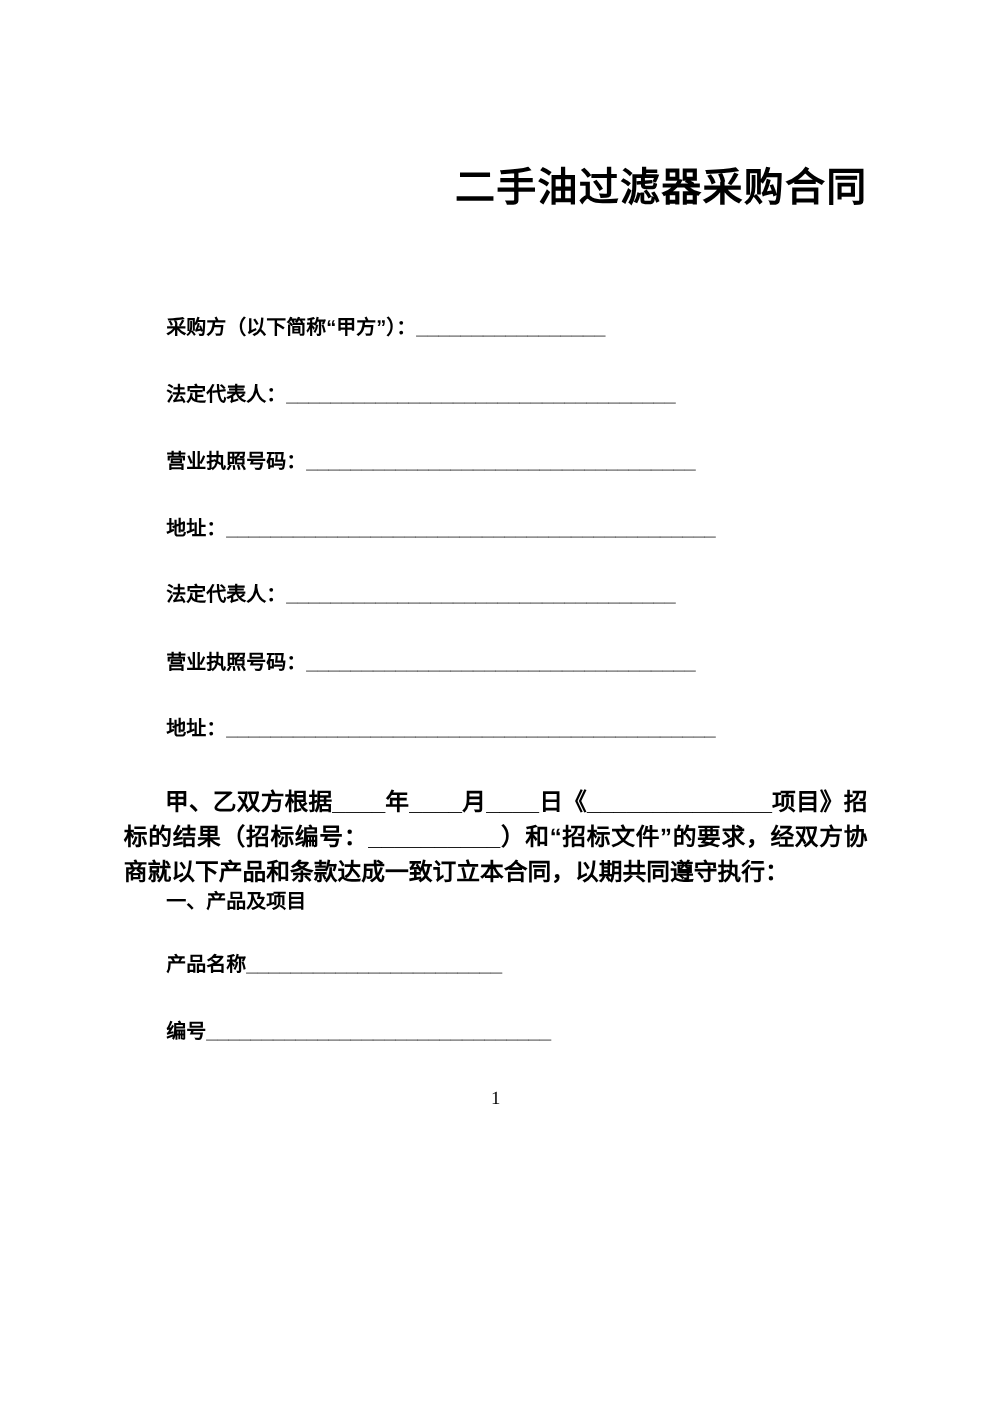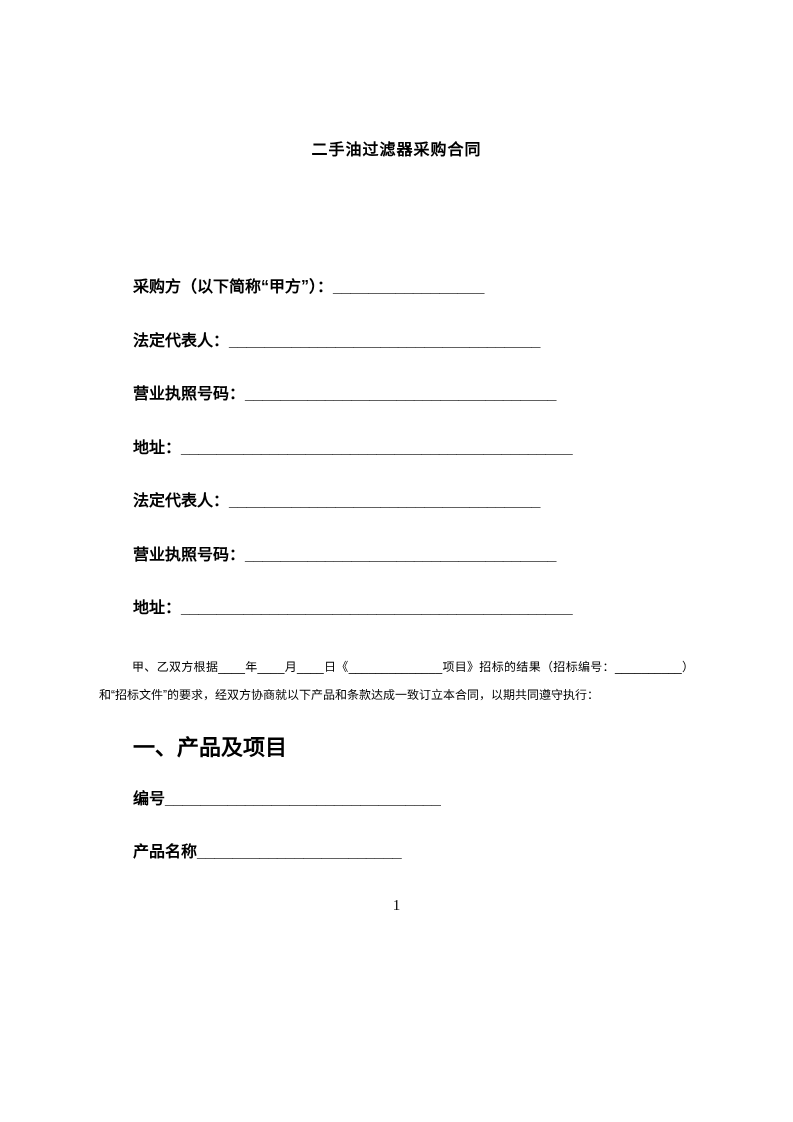--- a/index.html
+++ b/index.html
@@ -12,56 +12,55 @@
     overflow: hidden;
   }
   .page {
     width: 793px;
     height: 1122px;
     background: #ffffff;
     padding: 0 99px;
   }
   .doc-title {
     margin-top: 134px;
-    font-size: 16px;
+    font-size: 32px;
     line-height: 32px;
     font-weight: 700;
-    text-align: center;
+    text-align: right;
     letter-spacing: 1px;
   }
   .party-section {
-    margin-top: 112px;
+    margin-top: 88px;
   }
   .form-line {
     font-size: 16px;
     line-height: 17px;
     font-weight: 700;
     margin-bottom: 36.5px;
     text-indent: 34px;
     white-space: nowrap;
   }
   .product-section .form-line {
     text-indent: 34px;
     margin-bottom: 36px;
   }
   .blank {
     font-weight: 700;
     letter-spacing: 0;
   }
   .intro-paragraph {
-    font-size: 12px;
+    font-size: 19px;
     line-height: 28px;
-    font-weight: 400;
+    font-weight: 700;
     text-align: justify;
     text-indent: 33px;
     margin-top: 0;
   }
   .section-heading {
-    margin-top: 30px;
-    font-size: 22px;
+    font-size: 16px;
     line-height: 17px;
     font-weight: 700;
     text-indent: 34px;
   }
   .product-section {
     margin-top: 34px;
   }
   .page-number {
     margin-top: 14px;
     text-align: center;
@@ -86,19 +85,19 @@
     <div class="form-line"><span>法定代表人：</span><span class="blank">___________________________________</span></div>
     <div class="form-line"><span>营业执照号码：</span><span class="blank">___________________________________</span></div>
     <div class="form-line"><span>地址：</span><span class="blank">____________________________________________</span></div>
   </div>
 
   <p class="intro-paragraph">甲、乙双方根据____年____月____日《______________项目》招标的结果（招标编号：__________）和“招标文件”的要求，经双方协商就以下产品和条款达成一致订立本合同，以期共同遵守执行：</p>
 
   <h2 class="section-heading">一、产品及项目</h2>
 
   <div class="product-section">
+    <div class="form-line"><span>产品名称</span><span class="blank">_______________________</span></div>
     <div class="form-line"><span>编号</span><span class="blank">_______________________________</span></div>
-    <div class="form-line"><span>产品名称</span><span class="blank">_______________________</span></div>
   </div>
 
   <div class="page-number">1</div>
 
 </div>
 
 </body></html>

